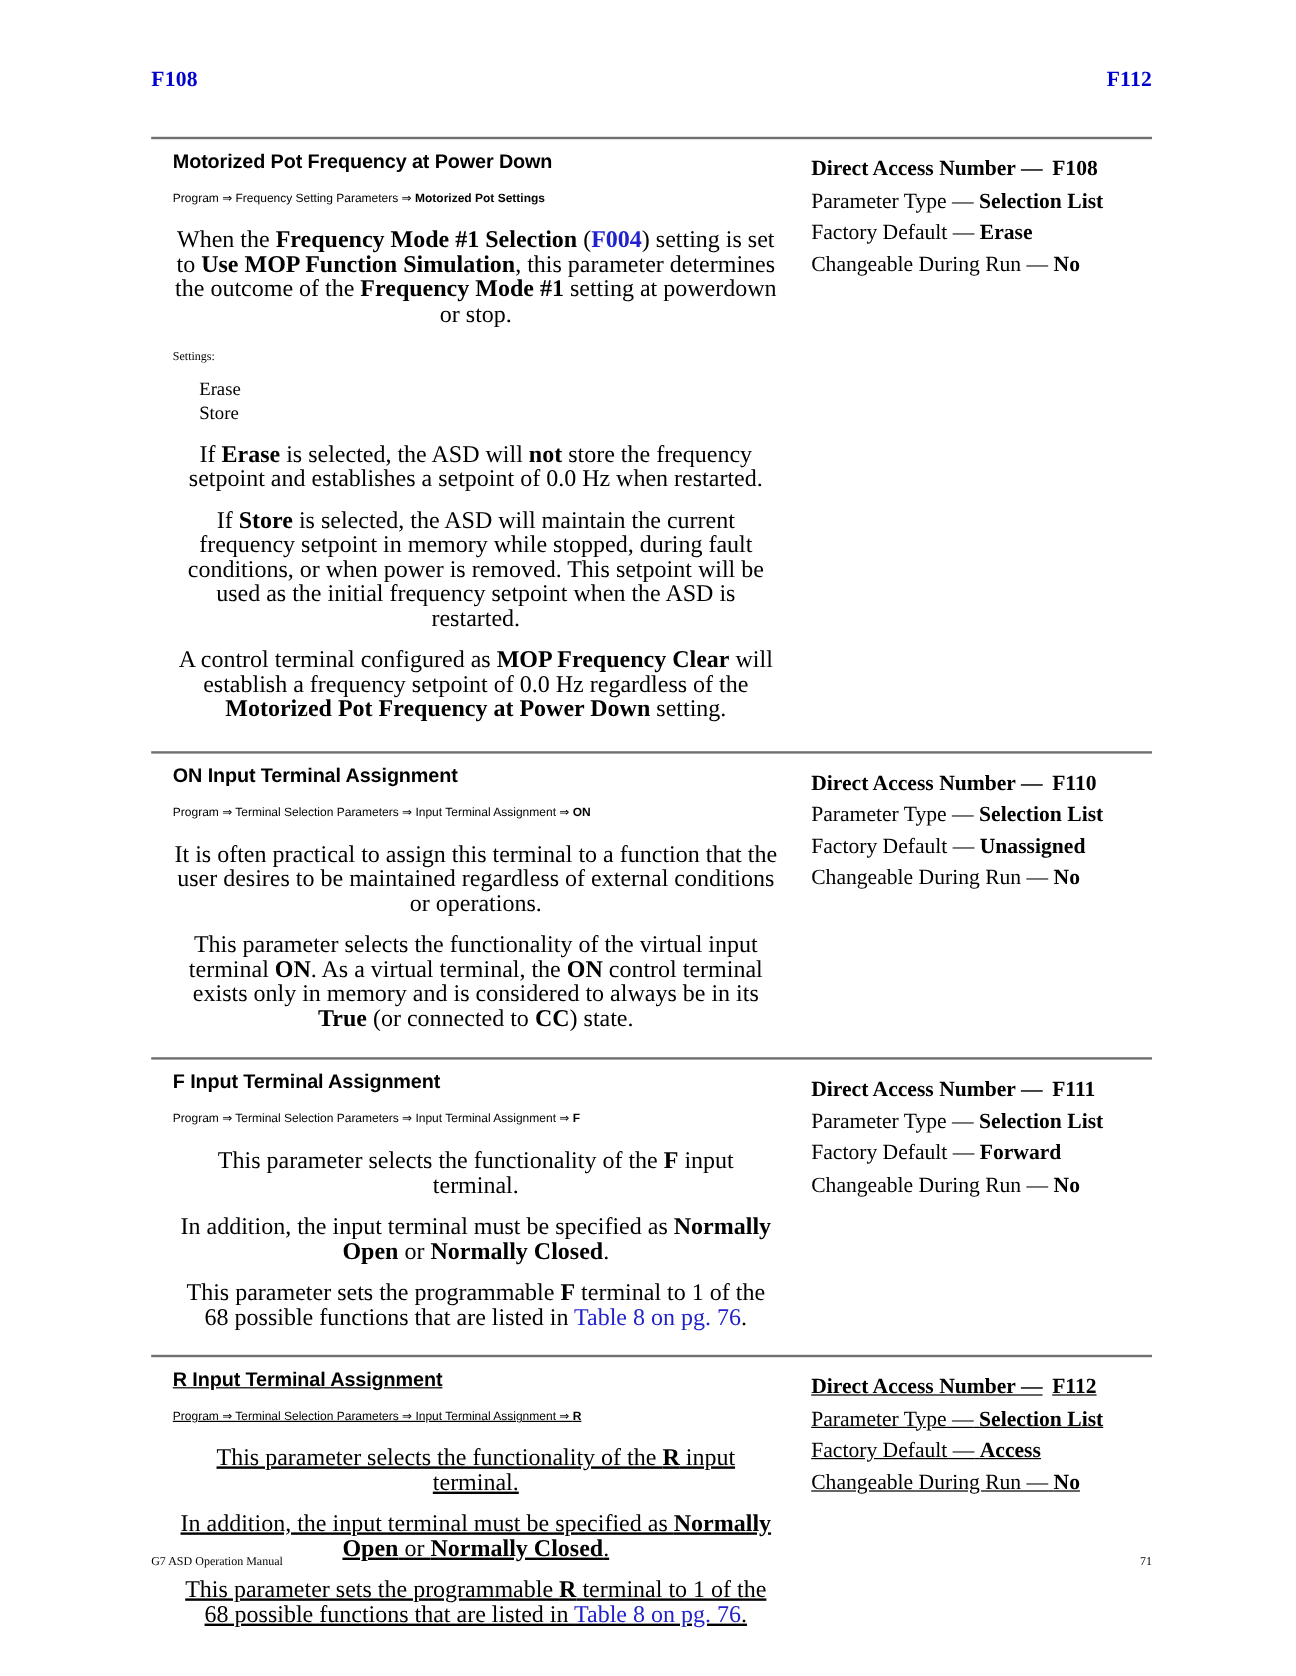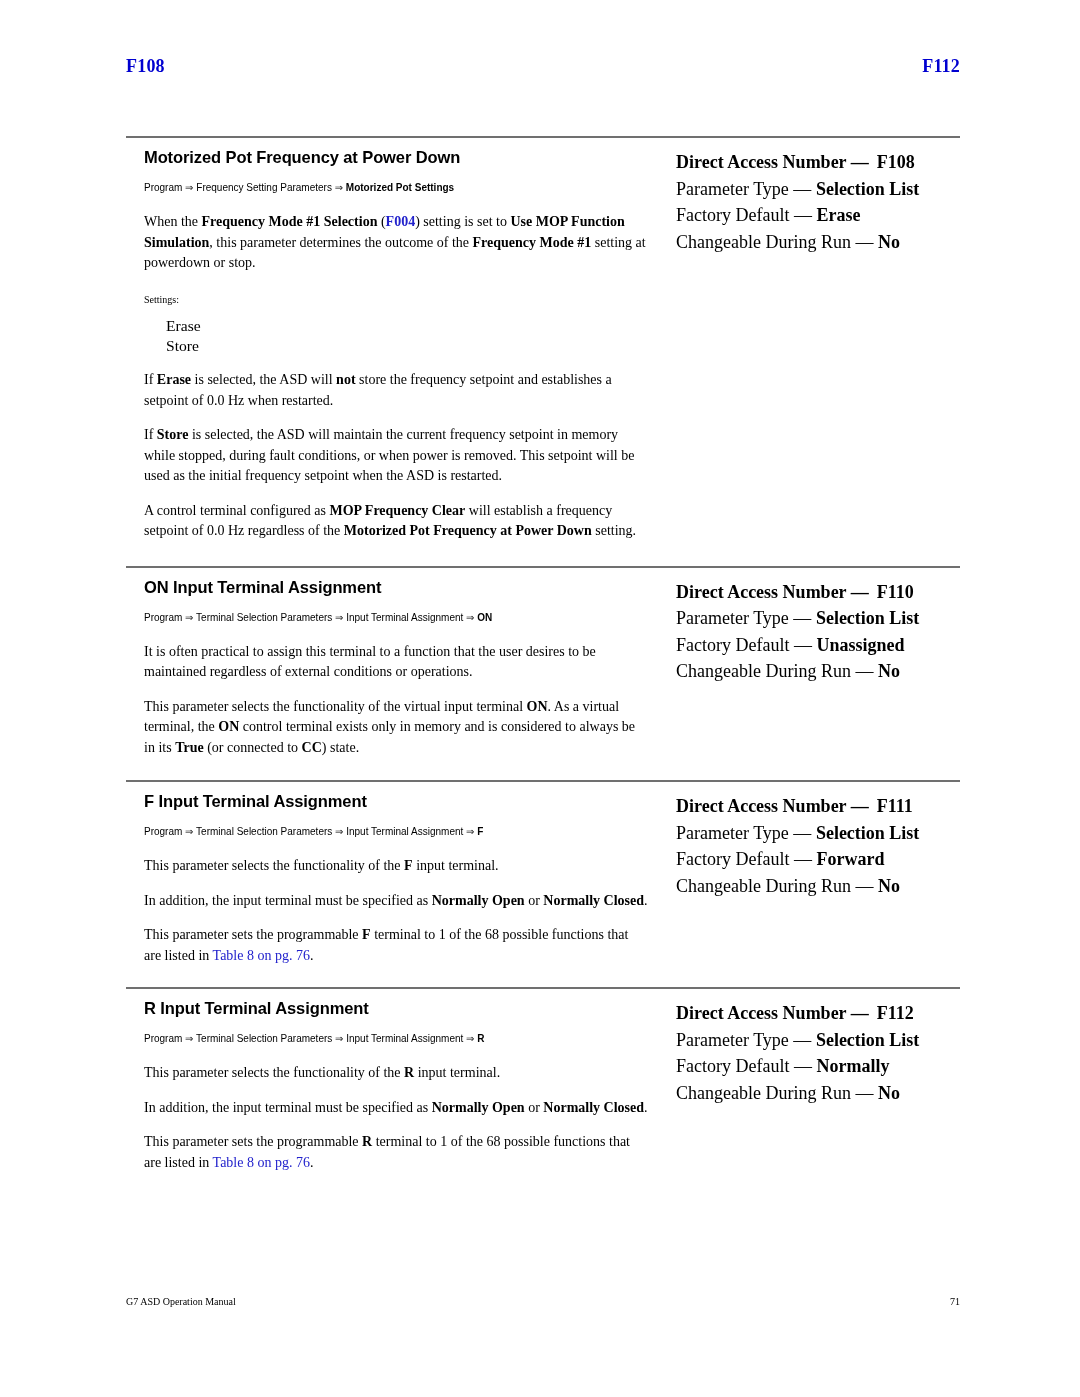--- a/index.html
+++ b/index.html
@@ -36,21 +36,21 @@
     font-weight: bold;
     font-size: 18px;
     color: #0000d0;
     letter-spacing: 0.2px;
   }
 
   
   .content {
     position: absolute;
     left: 126px;
-    top: 136px;
+    top: 114px;
     width: 834px;
   }
 
   .section {
     position: relative;
     padding-top: 6px;
   }
   .rule {
     position: absolute;
     left: 0;
@@ -88,25 +88,25 @@
     font-size: 10px;
     line-height: 20px;
     margin: 11px 0 0 0;
     max-width: 470px;
   }
   .navpath b { font-weight: bold; }
 
   
   p.para {
     font-family: "Liberation Serif", serif;
-    font-size: 14px;
+    font-size: 20px;
     line-height: 20.5px;
     margin: 14px 0 0 0;
     max-width: 505px;
-    text-align: left;
+    text-align: center;
   }
   p.para b { font-weight: bold; }
   .lnk { color: #2222cc; }
 
   .settings-label {
     font-family: "Liberation Serif", serif;
     font-size: 10px;
     line-height: 20.5px;
     margin: 16px 0 0 0;
   }
@@ -146,21 +146,21 @@
     align-items: center;
     font-family: "Liberation Serif", serif;
     font-size: 10px;
     color: #000;
   }
 
   
   .sec-1 { margin-top: 0px; }
   .sec-2 { margin-top: 24px; }
   .sec-3 { margin-top: 22px; }
-  .sec-4 { margin-top: 21px; }
+  .sec-4 { margin-top: 21px; text-decoration: underline; }
 </style>
 </head>
 <body>
 
 <div class="page">
 
   <div class="runhead">
     <span>F108</span>
     <span>F112</span>
   </div>
@@ -257,21 +257,21 @@
           <p class="para"><span>This parameter selects the functionality of the </span><b>R</b><span> input terminal.</span></p>
 
           <p class="para"><span>In addition, the input terminal must be specified as </span><b>Normally Open</b><span> or </span><b>Normally Closed</b><span>.</span></p>
 
           <p class="para"><span>This parameter sets the programmable </span><b>R</b><span> terminal to 1 of the 68 possible functions that are listed in </span><span class="lnk">Table 8 on pg. 76</span><span>.</span></p>
         </div>
 
         <div class="col-right">
           <div class="meta-line first"><span>Direct Access Number —</span><span class="mnum">F112</span></div>
           <div class="meta-line"><span>Parameter Type —</span> <span class="mval">Selection List</span></div>
-          <div class="meta-line"><span>Factory Default —</span> <span class="mval">Normally</span></div>
+          <div class="meta-line"><span>Factory Default —</span> <span class="mval">Access</span></div>
           <div class="meta-line"><span>Changeable During Run —</span> <span class="mval">No</span></div>
         </div>
       </div>
     </div>
 
   </div>
 
   <div class="footer">
     <span>G7 ASD Operation Manual</span>
     <span>71</span>

